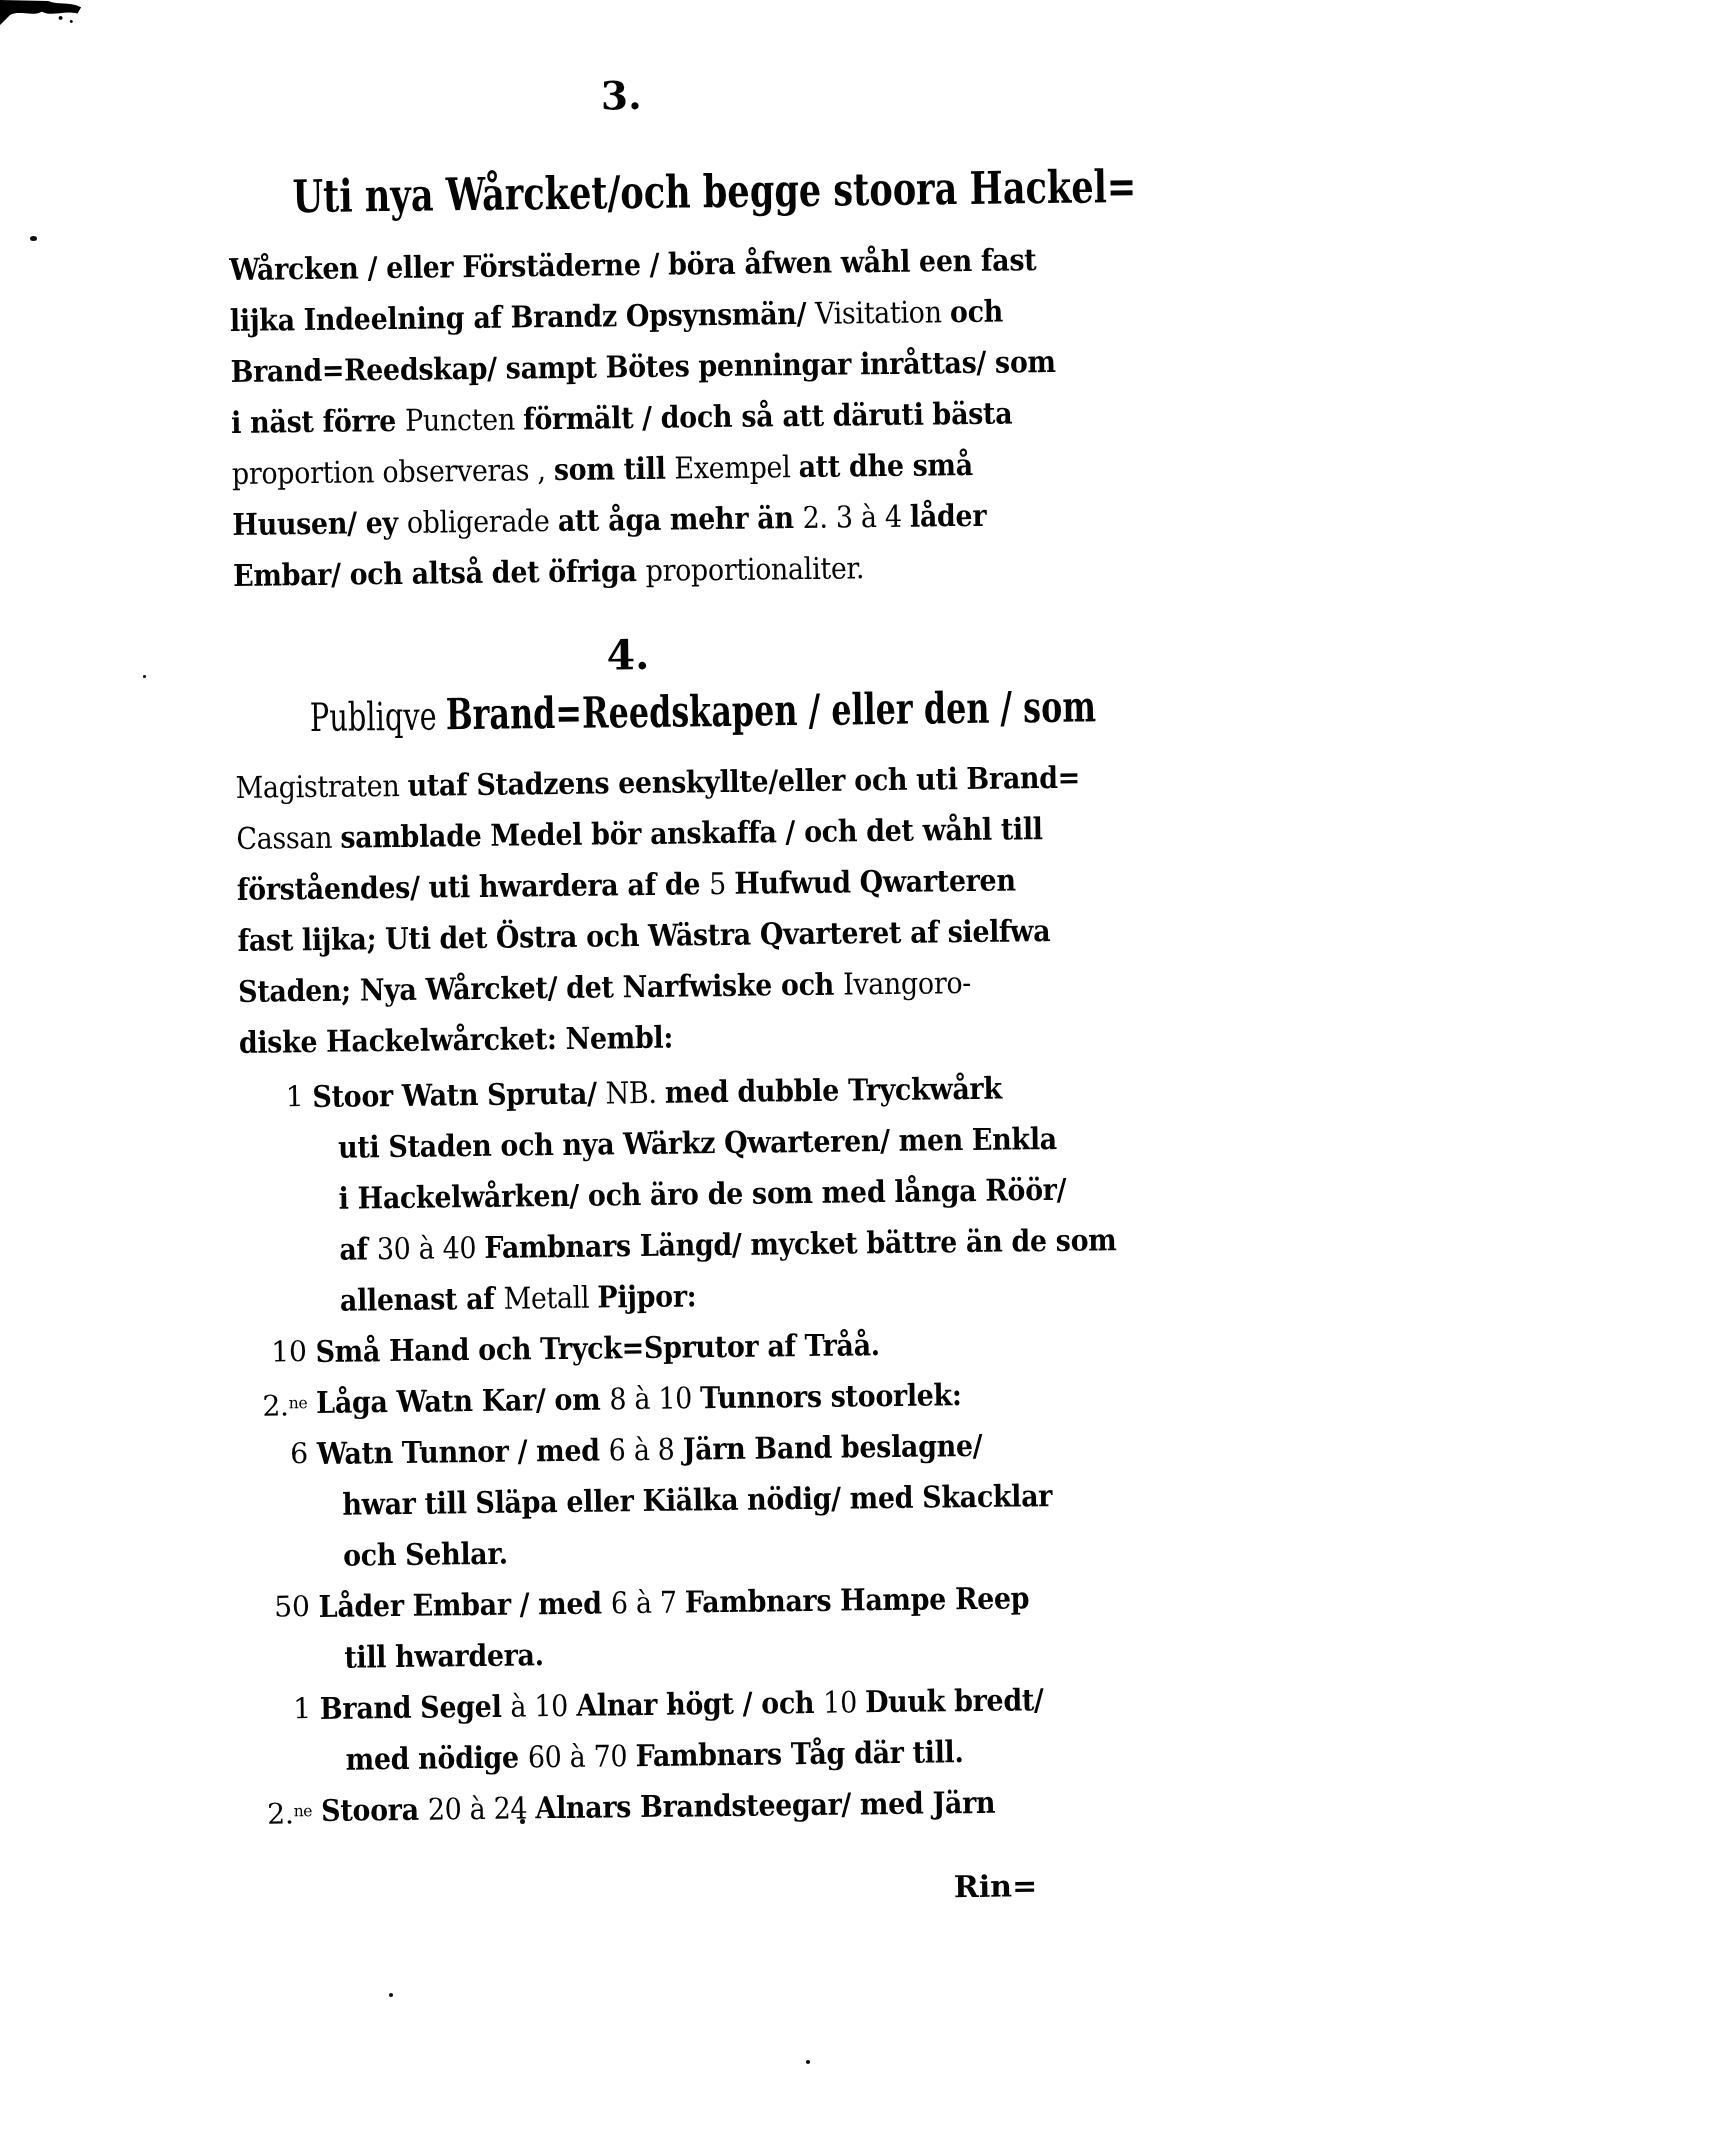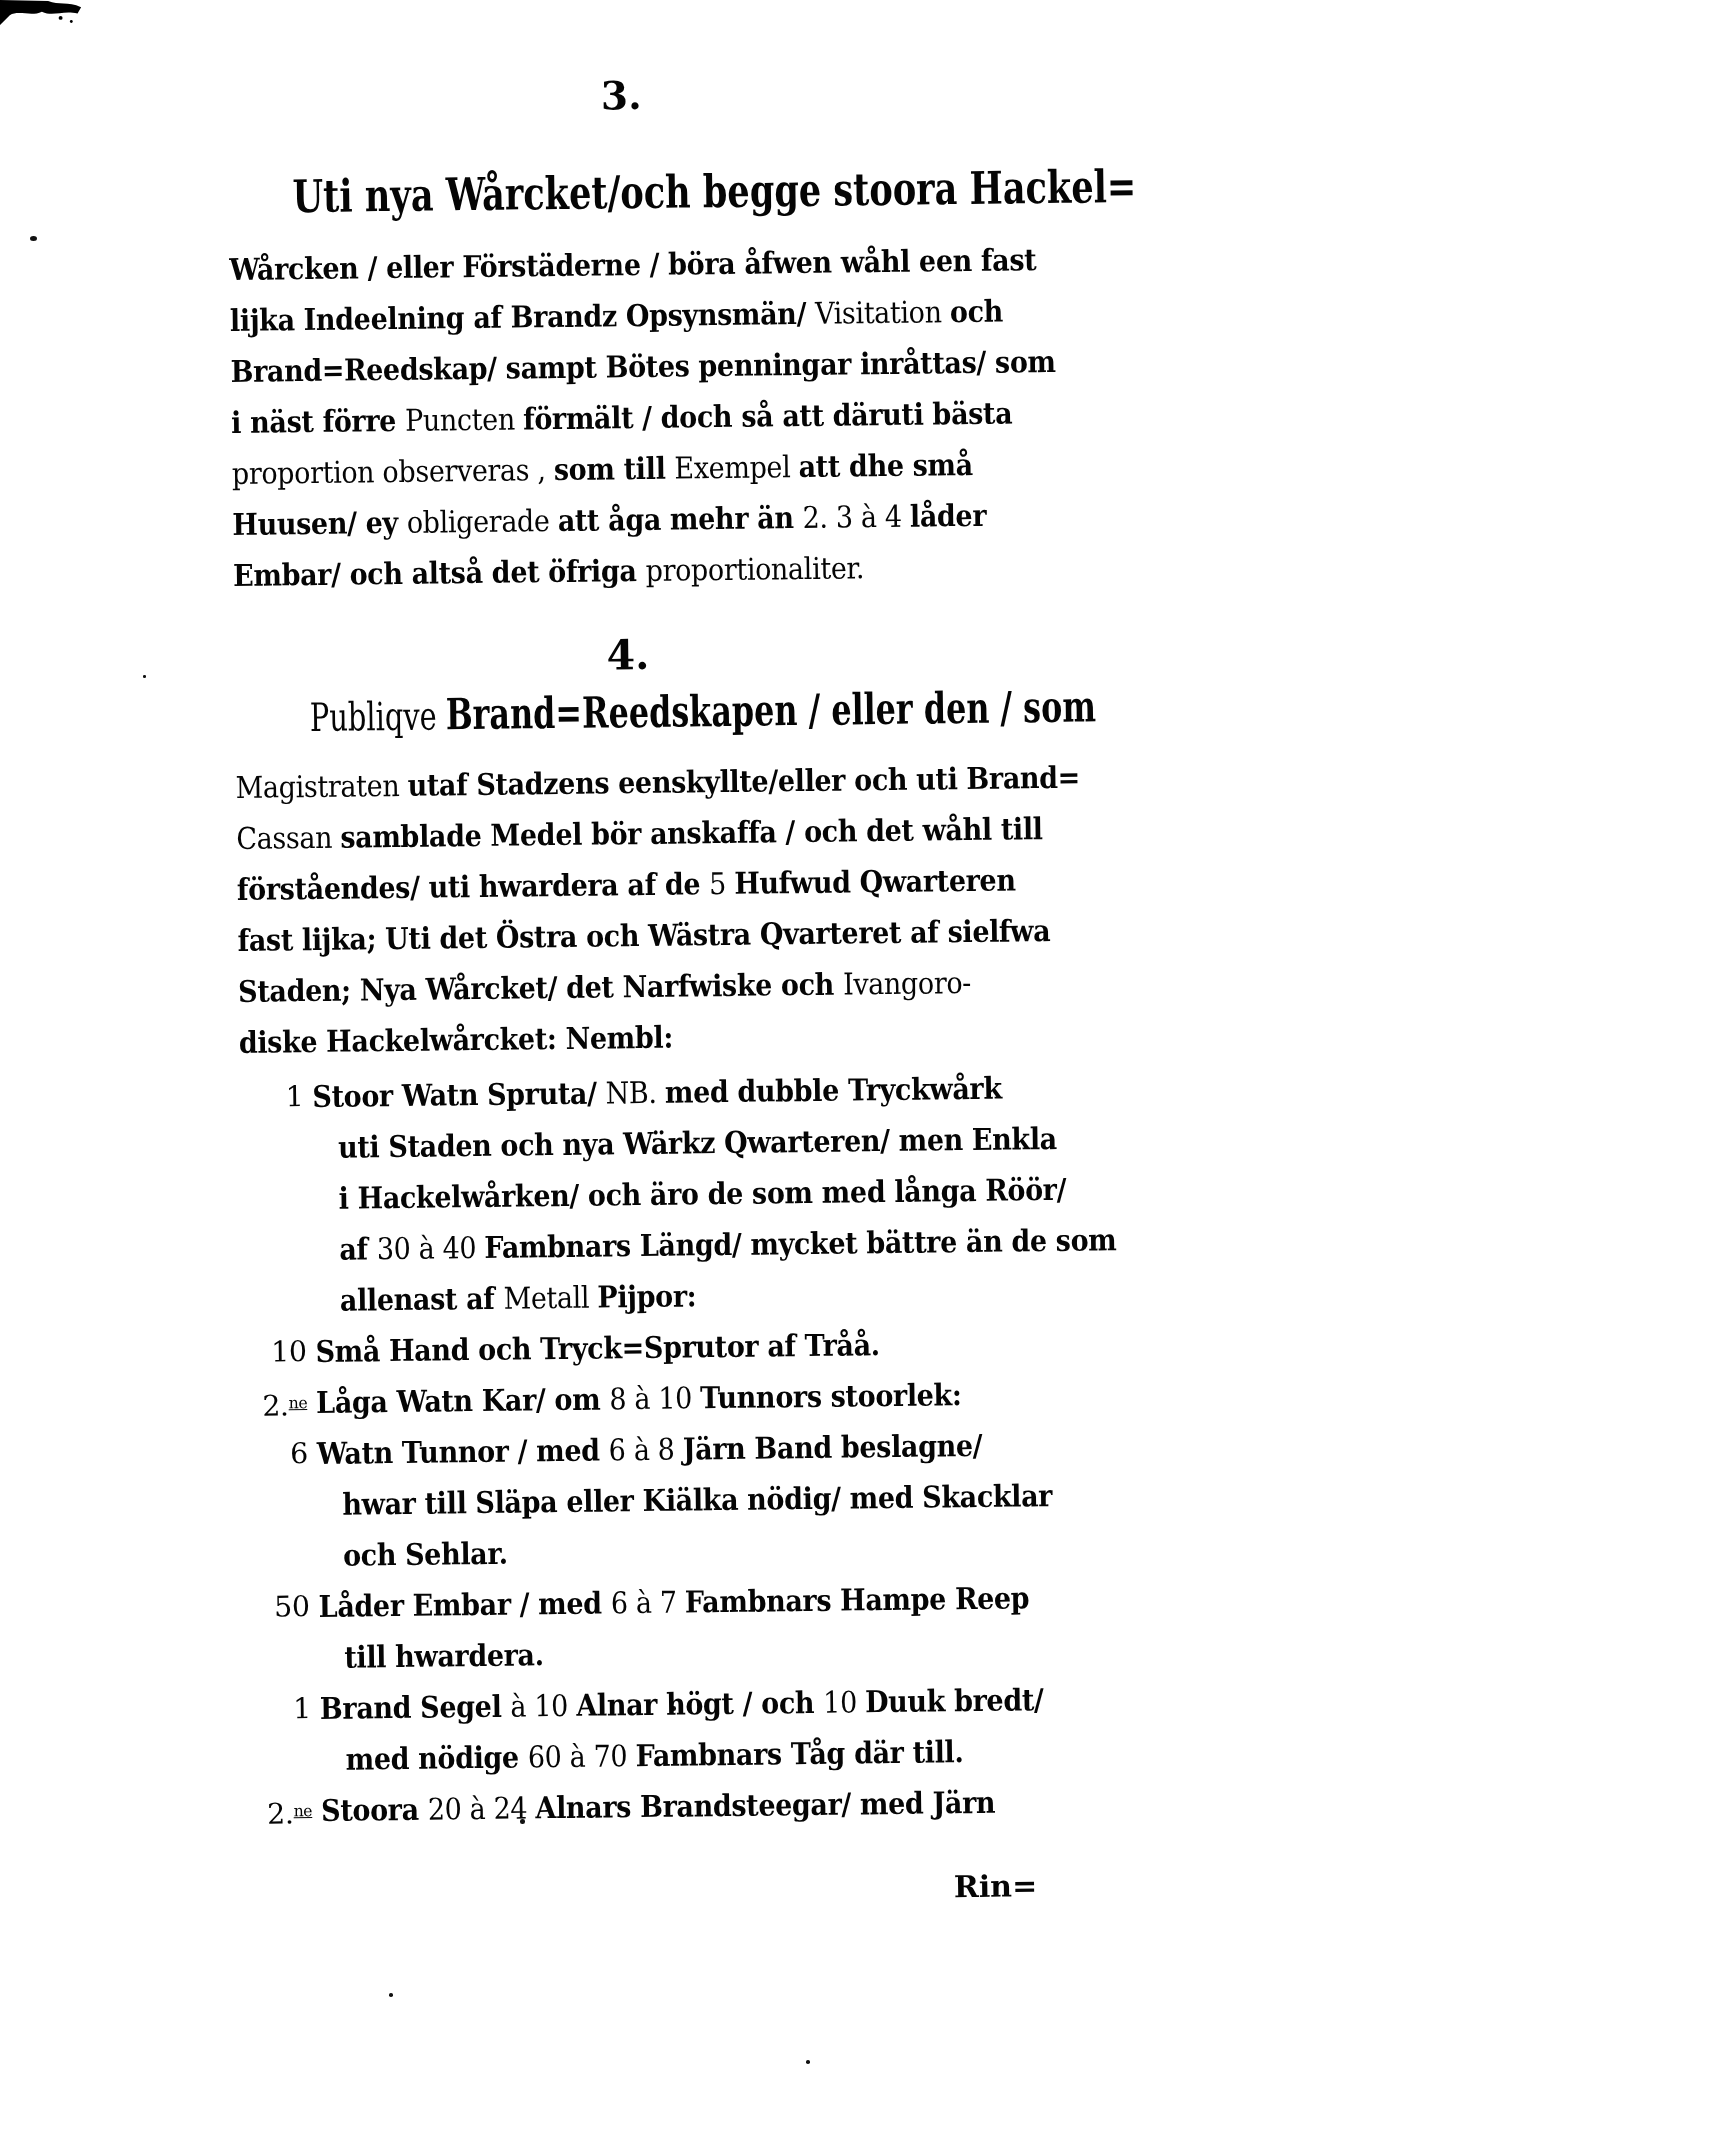--- a/index.html
+++ b/index.html
@@ -27,21 +27,21 @@
   .s4-lead{margin:7.1px 0 7.1px 75px;white-space:nowrap;transform:scaleX(0.74);transform-origin:left;line-height:55px;}
   .lead-roman{font-weight:400;font-size:39px;}
   .lead-frak{font-weight:700;font-size:43px;}
   .inventory{font-size:30px;line-height:51px;letter-spacing:-0.4px;margin-top:3.6px;}
   .inv-item{position:relative;margin-left:73px;}
   .inv-item .qty{
     position:absolute;right:100%;top:0;padding-right:9px;
     font-weight:400;line-height:51px;white-space:nowrap;font-size:28.5px;
   }
   .inv-item .line + .line{margin-left:25px;}
-  .sup{font-size:0.55em;vertical-align:0.45em;text-decoration:underline;}
+  .sup{font-size:0.55em;vertical-align:0.45em;}
   .catchword{margin-top:41px;width:788px;text-align:right;font-size:30px;font-weight:700;}
 </style>
 </head>
 <body>
 
 <div class="sheet">
 
   <svg class="corner-blob" width="82" height="34" viewBox="0 0 92 38" xmlns="http://www.w3.org/2000/svg">
     <path d="M0,0 L54,1 C66,6 76,1 91,8 L87,15 C70,11 60,19 47,13 C35,19 21,11 11,17 L4,24 L0,28 Z" fill="#000"></path>
     <circle cx="68" cy="20" r="2.2" fill="#000"></circle>

